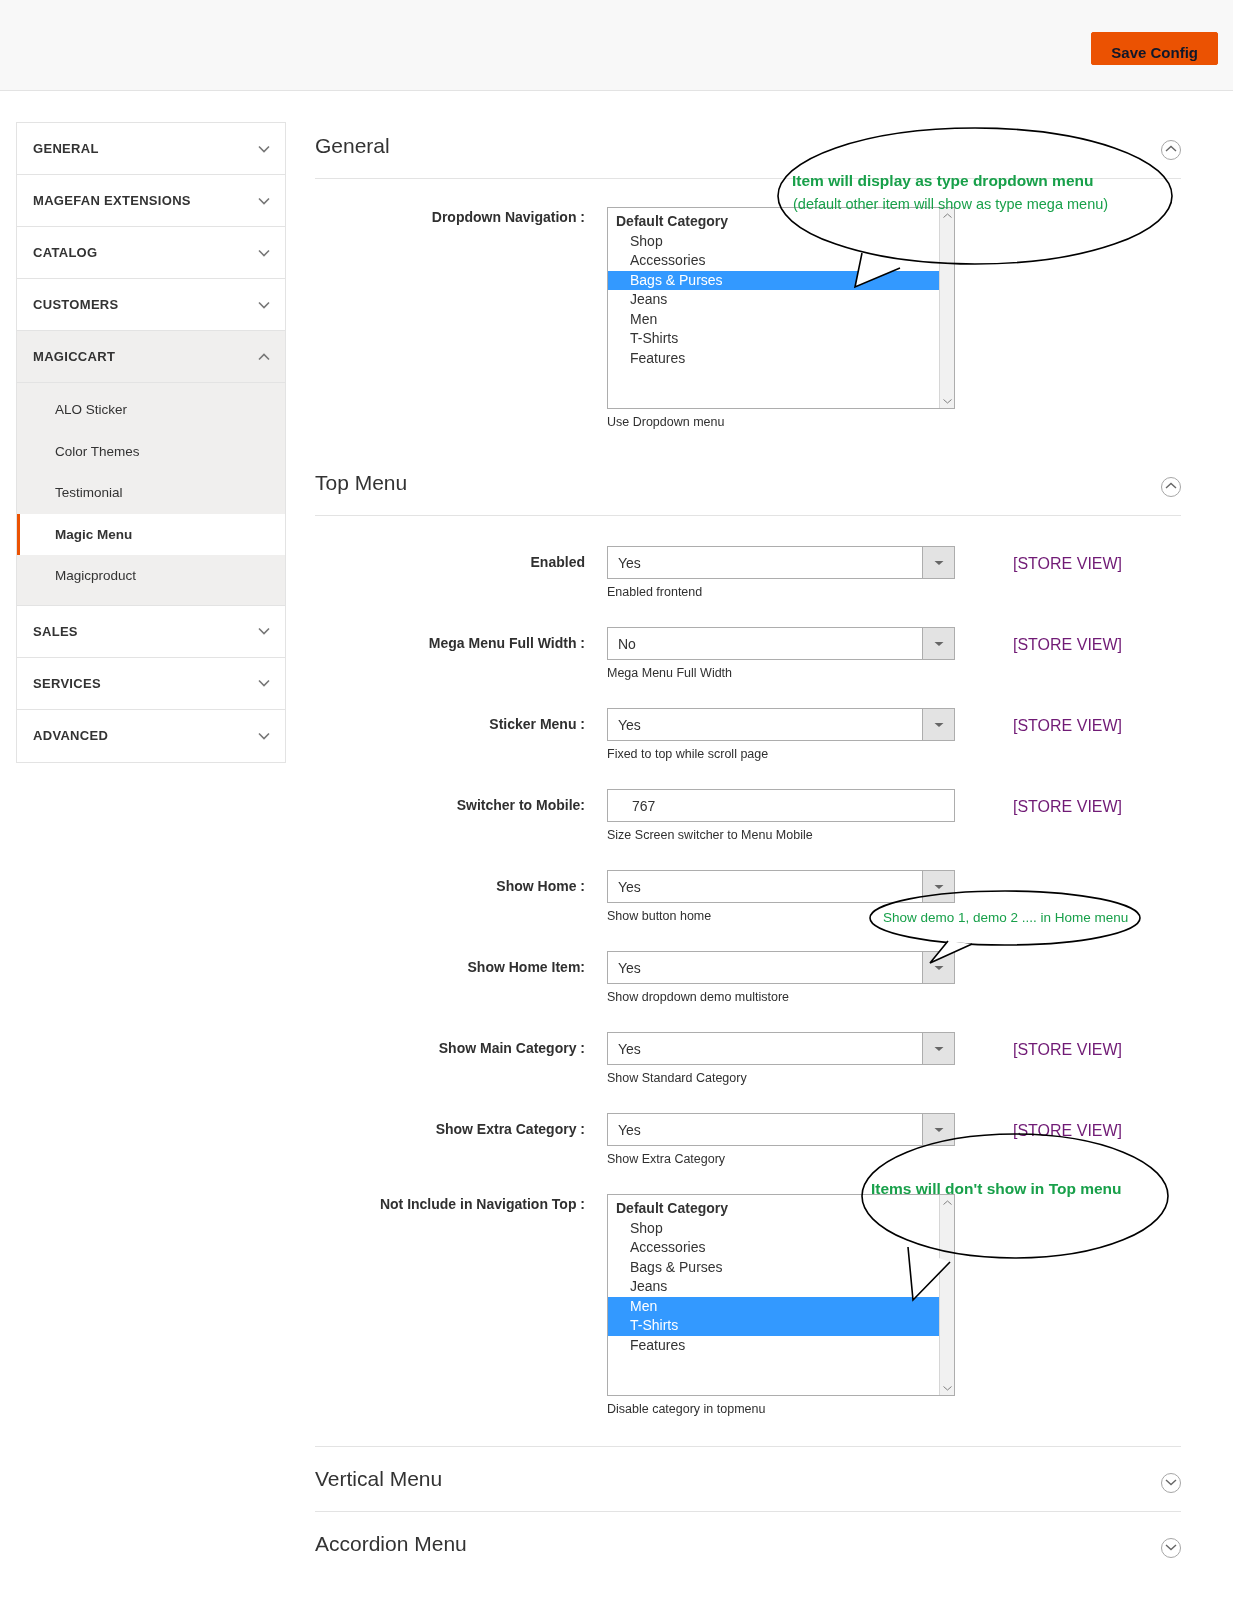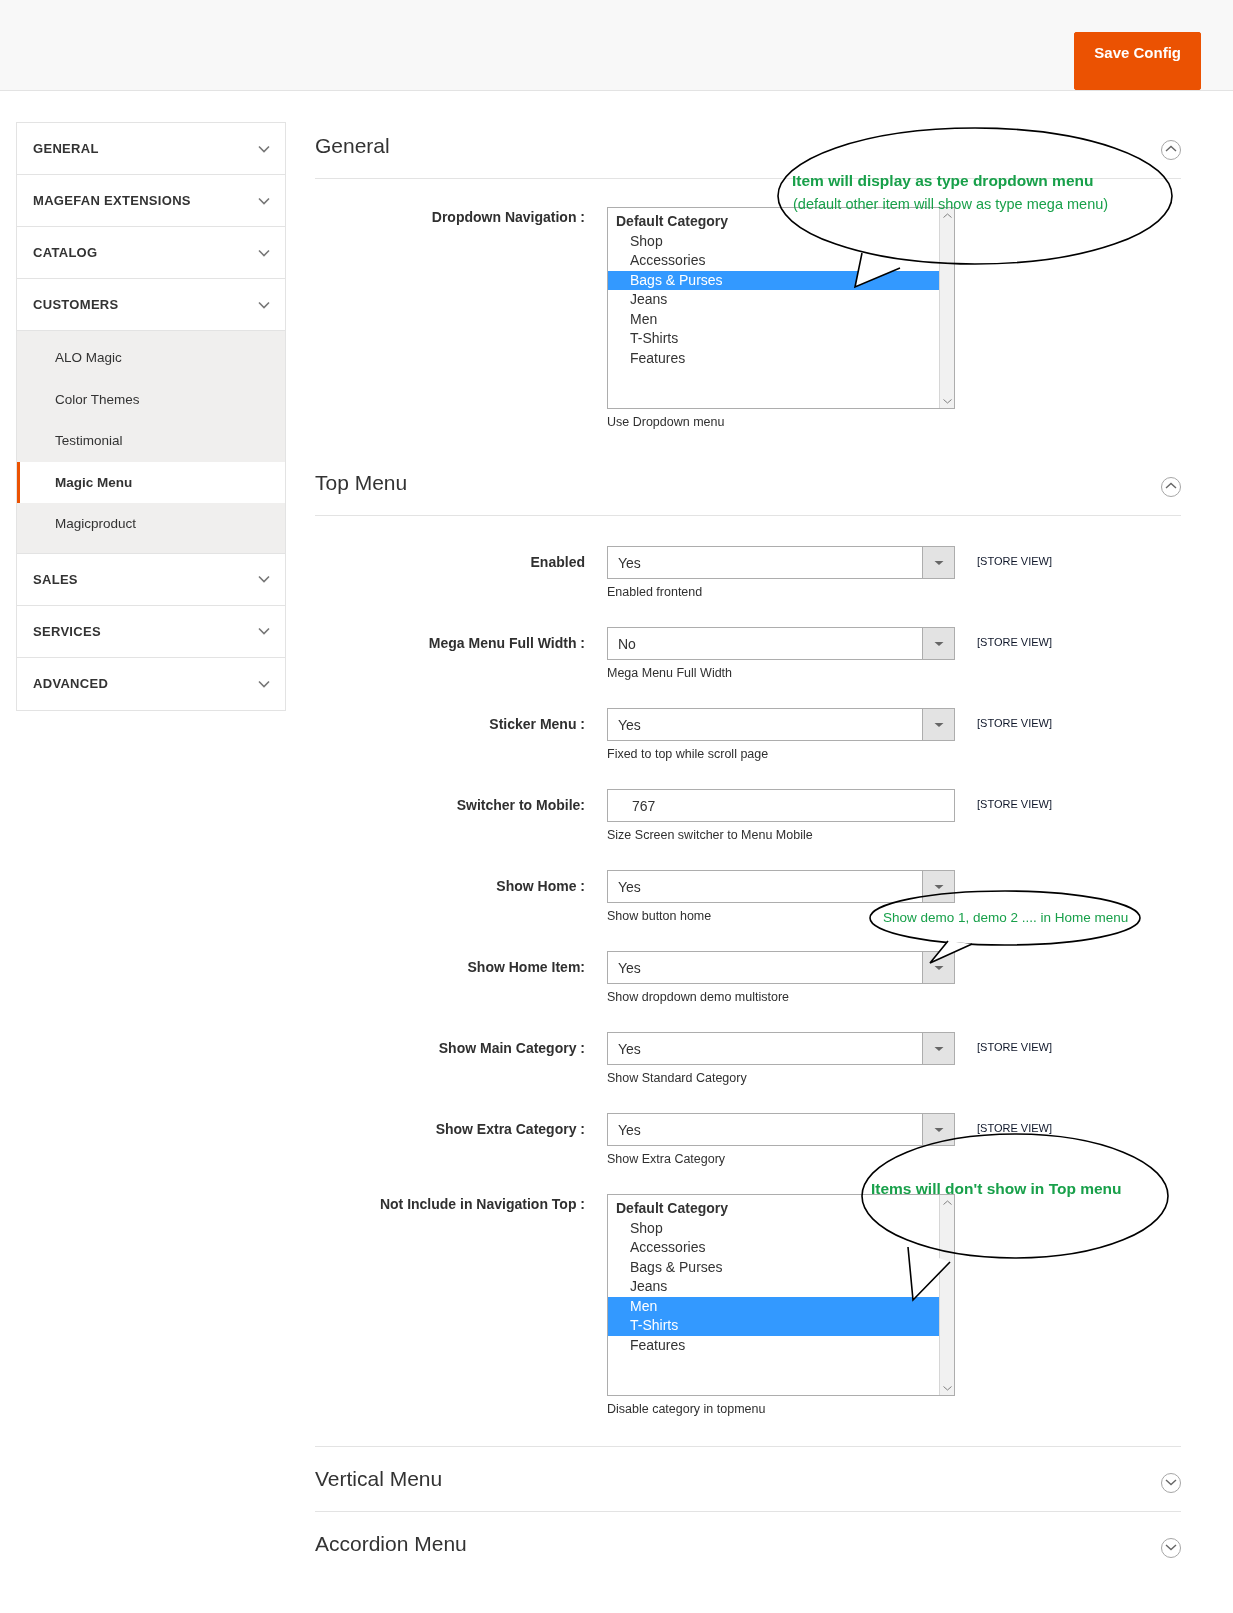--- a/index.html
+++ b/index.html
@@ -17,28 +17,28 @@
   
   .topbar {
     position: absolute;
     left: 0; top: 0;
     width: 1233px; height: 91px;
     background: #f8f8f8;
     border-bottom: 1px solid #e3e3e3;
   }
   .save-config {
     position: absolute;
-    right: 32px; top: 32px;
+    right: 15px; top: 32px;
     background: #eb5202;
-    color: #ffffff;
+    color: #0f172a;
     border: 1px solid #eb5202;
     border-radius: 2px;
     font-size: 15px;
     font-weight: bold;
-    padding: 12px 19px 29px 19px;
+    padding: 12px 19px 4px 19px;
     cursor: pointer;
     font-family: "Liberation Sans", sans-serif;
     line-height: 1;
   }
 
   
   .sidebar {
     position: absolute;
     left: 16px; top: 122px;
     width: 270px;
@@ -139,24 +139,24 @@
     color: #303030;
     padding-top: 8px;
   }
   .fieldctl { width: 348px; position: relative; }
   .note {
     font-size: 12.5px;
     color: #303030;
     margin-top: 6px;
   }
   .scope {
-    font-size: 11px;
-    color: #0f172a;
+    font-size: 16px;
+    color: #701a75;
     padding-top: 9px;
-    padding-left: 22px;
+    padding-left: 58px;
     white-space: nowrap;
   }
 
   
   .select {
     position: relative;
     height: 33px;
     border: 1px solid #adadad;
     background: #ffffff;
     display: flex;
@@ -296,24 +296,32 @@
 
   <div class="nav-section">
     <span class="label">CUSTOMERS</span>
     <span class="chev">
       <svg viewBox="0 0 14 14" width="14" height="14">
           <path d="M2 4.5 L7 9.5 L12 4.5" fill="none" stroke="currentColor" stroke-width="1.6"></path>
         </svg>
     </span>
   </div>
 
+  <div class="nav-section active">
+    <span class="label">MAGICCART</span>
+    <span class="chev">
+      <svg viewBox="0 0 14 14" width="14" height="14">
+          <path d="M2 9.5 L7 4.5 L12 9.5" fill="none" stroke="currentColor" stroke-width="1.6"></path>
+        </svg>
+    </span>
+  </div>
 
   <div class="subnav">
     <div class="subnav-item">
-      <span>ALO Magic</span>
+      <span>ALO Sticker</span>
     </div>
     <div class="subnav-item">
       <span>Color Themes</span>
     </div>
     <div class="subnav-item">
       <span>Testimonial</span>
     </div>
     <div class="subnav-item selected">
       <span>Magic Menu</span>
     </div>

